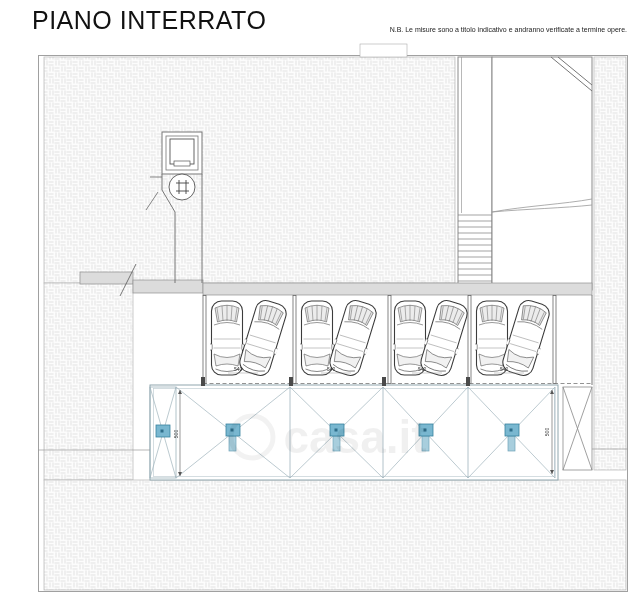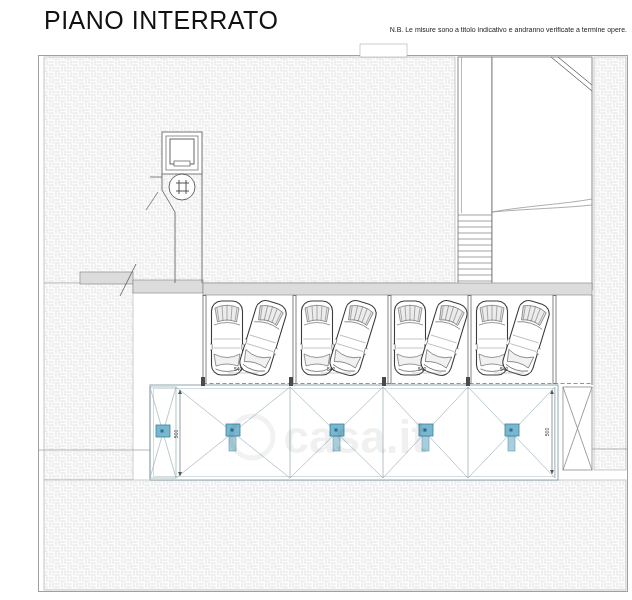--- a/index.html
+++ b/index.html
@@ -1,18 +1,18 @@
 <!DOCTYPE html>
 <html><head>
 <meta charset="utf-8">
 <style>
   html,body{margin:0;padding:0;background:#ffffff;}
   #stage{position:relative;width:632px;height:600px;background:#ffffff;overflow:hidden;
          font-family:"Liberation Sans", sans-serif;}
-  #plan-title{position:absolute;left:44px;top:6px;font-size:25px;letter-spacing:.5px;
+  #plan-title{position:absolute;left:32px;top:6px;font-size:25px;letter-spacing:.5px;
               color:#111;font-weight:400;white-space:nowrap;}
   #plan-note{position:absolute;right:5px;top:26px;font-size:7px;color:#222;white-space:nowrap;}
   svg{position:absolute;left:0;top:0;}
   text{font-family:"Liberation Sans", sans-serif;}
   .dim{font-size:5px;fill:#333;}
   .wm{font-size:46px;font-weight:bold;fill:#000;opacity:.055;}
 </style>
 </head>
 <body>
 

